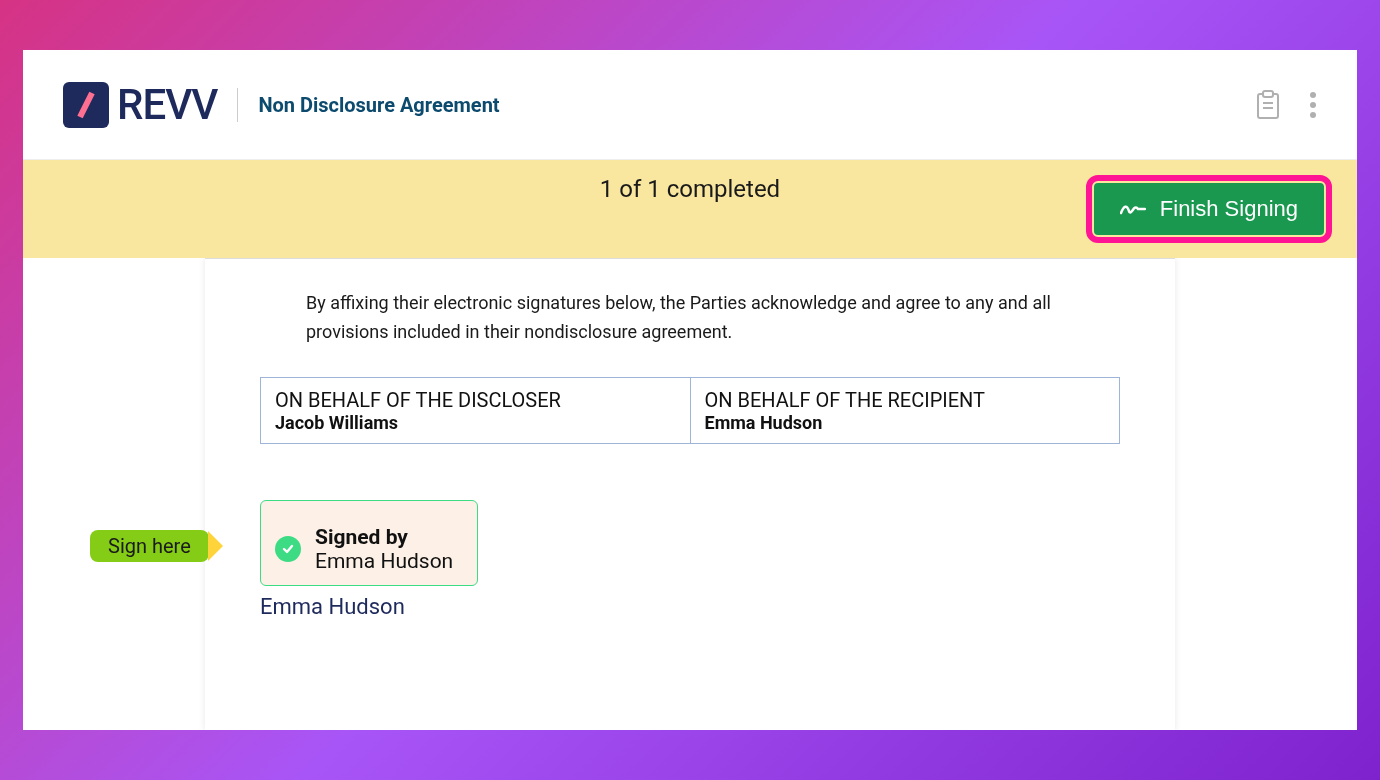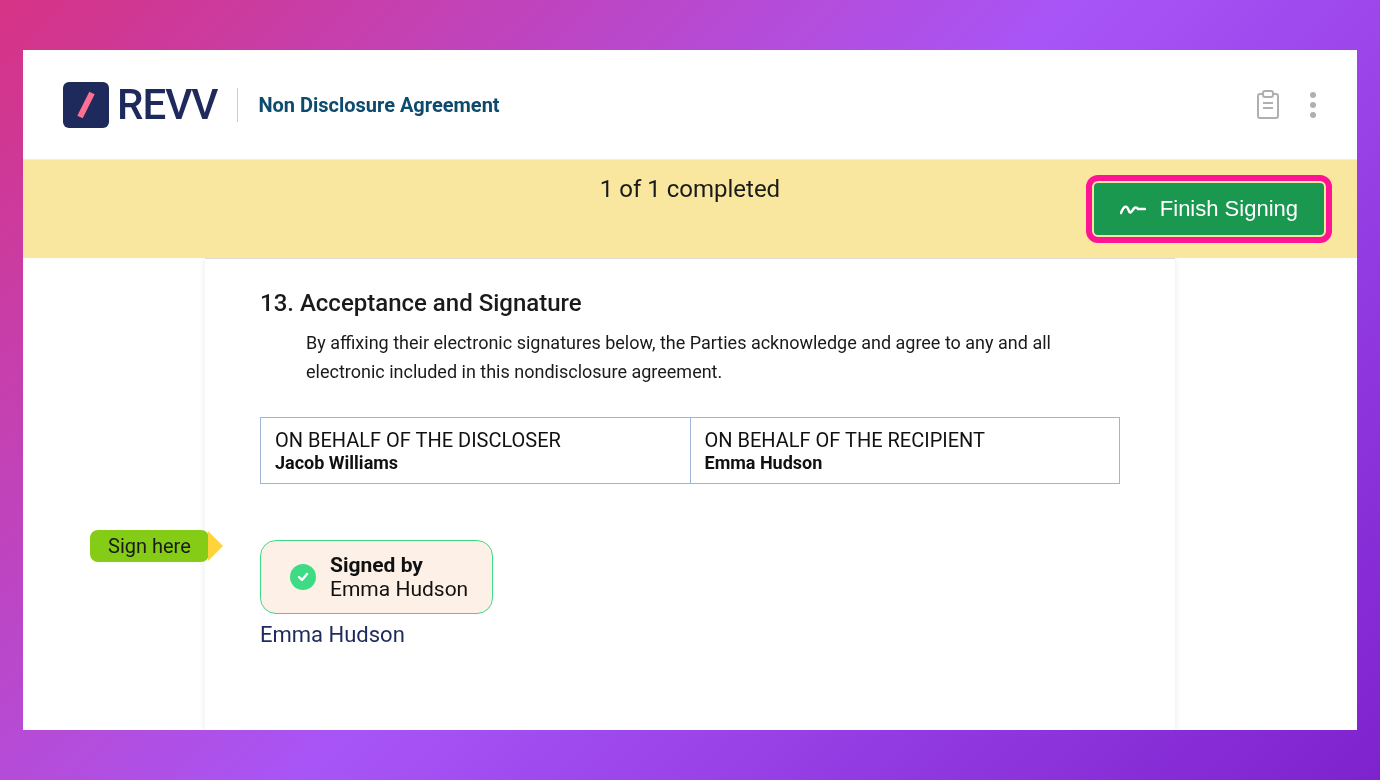--- a/index.html
+++ b/index.html
@@ -20,21 +20,21 @@
     .content { flex:1; display:flex; justify-content:center; position:relative; overflow:hidden; }
     .document { width:970px; background:#fff; border-top:1px solid #ddd; box-shadow:-2px 0 6px rgba(0,0,0,0.05),2px 0 6px rgba(0,0,0,0.05); padding:30px 55px; position:relative; }
     .section-title { font-size:24px; color:#1a1a1a; font-weight:500; margin-bottom:12px; }
     .section-text { font-size:18px; color:#1a1a1a; line-height:1.6; margin-left:46px; margin-bottom:30px; }
     .party-table { width:100%; border-collapse:collapse; margin-bottom:48px; }
     .party-table td { border:1px solid #9fb5d8; padding:10px 14px; vertical-align:top; width:50%; }
     .party-label { font-size:20px; color:#111; }
     .party-name { font-size:18px; font-weight:700; color:#111; }
     .sign-tag { position:absolute; left:-115px; top:271px; background:#84cc16; color:#1a1a1a; font-size:20px; padding:4px 18px; border-radius:8px; }
     .sign-tag::after { content:""; position:absolute; right:-14px; top:50%; transform:translateY(-50%); width:0; height:0; border-top:15px solid transparent; border-bottom:15px solid transparent; border-left:15px solid #ffd43b; }
-    .signed-box { border:1px solid #3ddc84; border-radius:16px; background:#fdf0e6; display:inline-flex; align-items:flex-start; overflow:hidden; position:relative; }
+    .signed-box { border:1px solid #3ddc84; border-radius:6px; background:#fdf0e6; display:inline-flex; align-items:flex-start; overflow:hidden; position:relative;flex-direction:column; }
     .signed-bar { width:9px; background:#3ddc84; border-radius:5px; margin:6px 0 6px 6px; }
     .signed-body { padding:12px 24px 12px 14px; display:flex; align-items:center; gap:14px; }
     .check-circle { width:26px; height:26px; background:#3ddc84; border-radius:50%; display:flex; align-items:center; justify-content:center; }
     .signed-text1 { font-size:21px; font-weight:700; color:#111; }
     .signed-text2 { font-size:21px; color:#111; }
     .signer-name { font-size:22px; color:#1e2a5c; margin-top:8px; }
   </style>
 </head>
 <body>
 
@@ -75,22 +75,21 @@
         <svg width="26" height="20" viewBox="0 0 26 20">
             <path d="M1 14 C4 6, 7 6, 9 12 C11 18, 14 4, 18 10 L25 10" stroke="#fff" stroke-width="2.5" fill="none" stroke-linecap="round"></path>
           </svg>
         <span>Finish Signing</span>
       </button>
     </div>
   </div>
 
   <div class="content">
     <div class="document">
-      <div class="section-title"><span>13.</span> <span>Acceptance and Signature</span></div>
-      <div class="section-text">By affixing their electronic signatures below, the Parties acknowledge and agree to any and all electronic included in this nondisclosure agreement.</div>
+      <div class="section-text">By affixing their electronic signatures below, the Parties acknowledge and agree to any and all provisions included in their nondisclosure agreement.</div>
 
       <table class="party-table">
         <tbody>
             <tr>
           <td>
             <div class="party-label">ON BEHALF OF THE DISCLOSER</div>
             <div class="party-name">Jacob Williams</div>
           </td>
           <td>
             <div class="party-label">ON BEHALF OF THE RECIPIENT</div>

